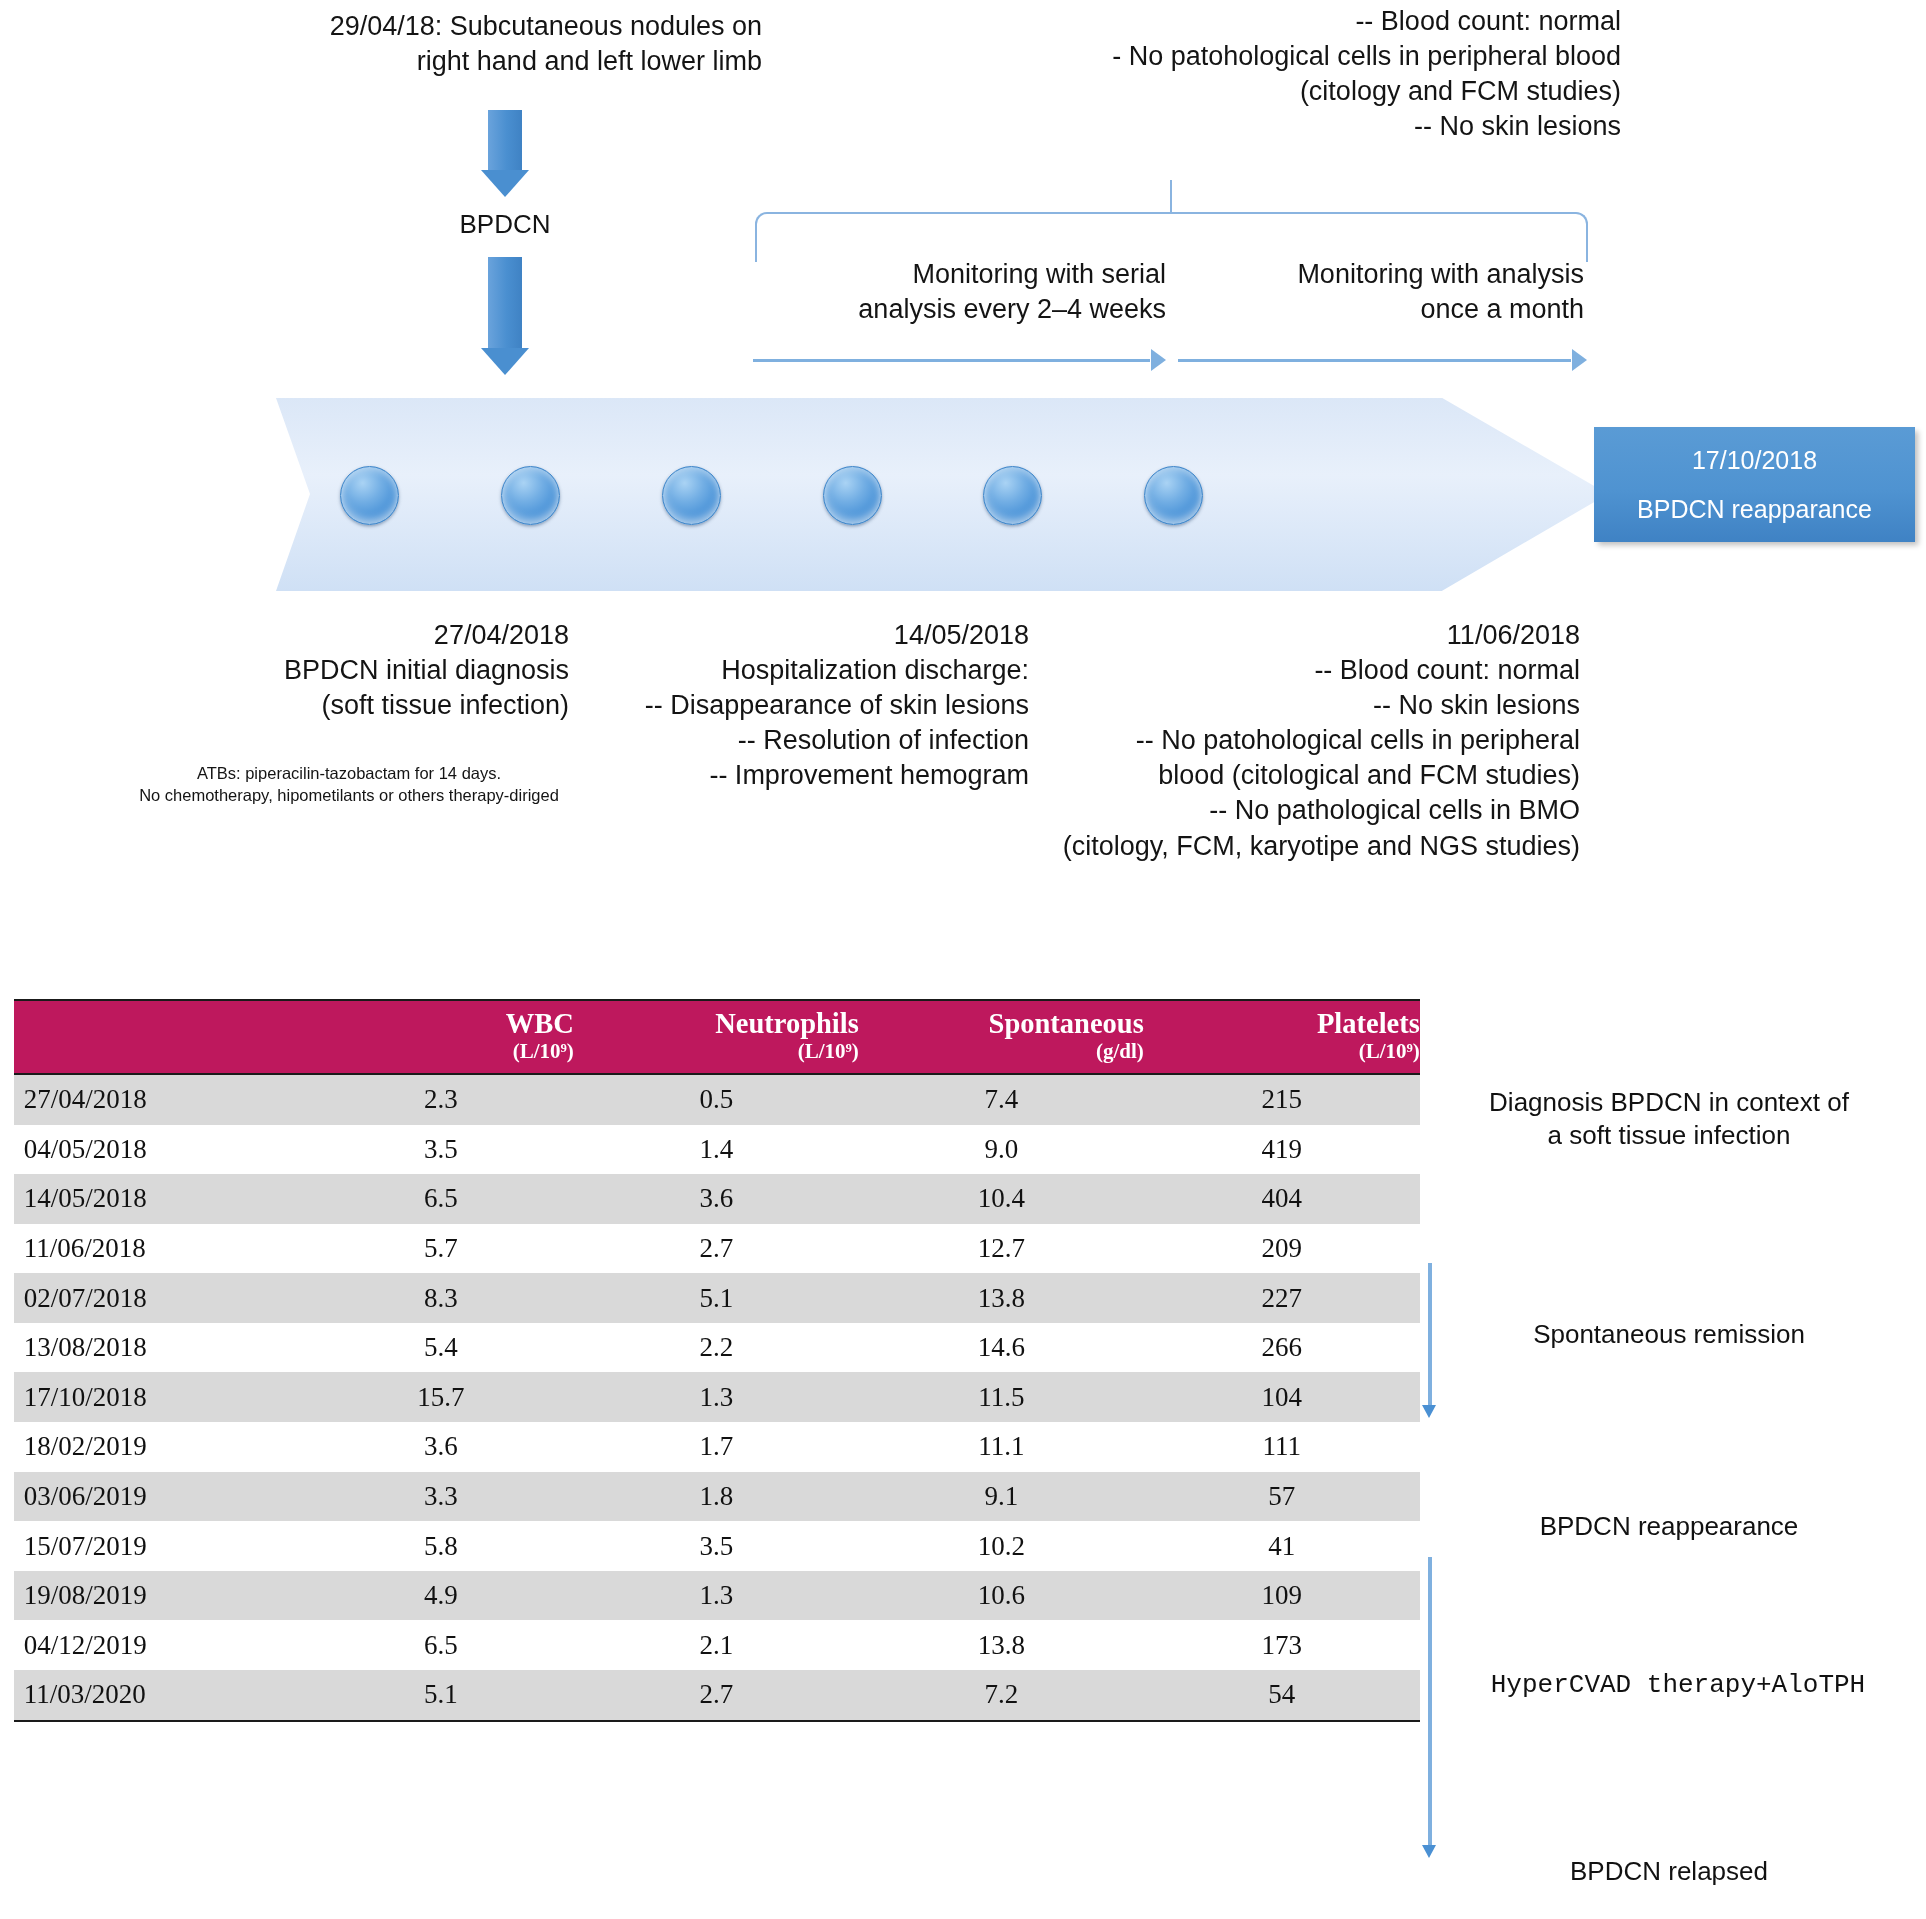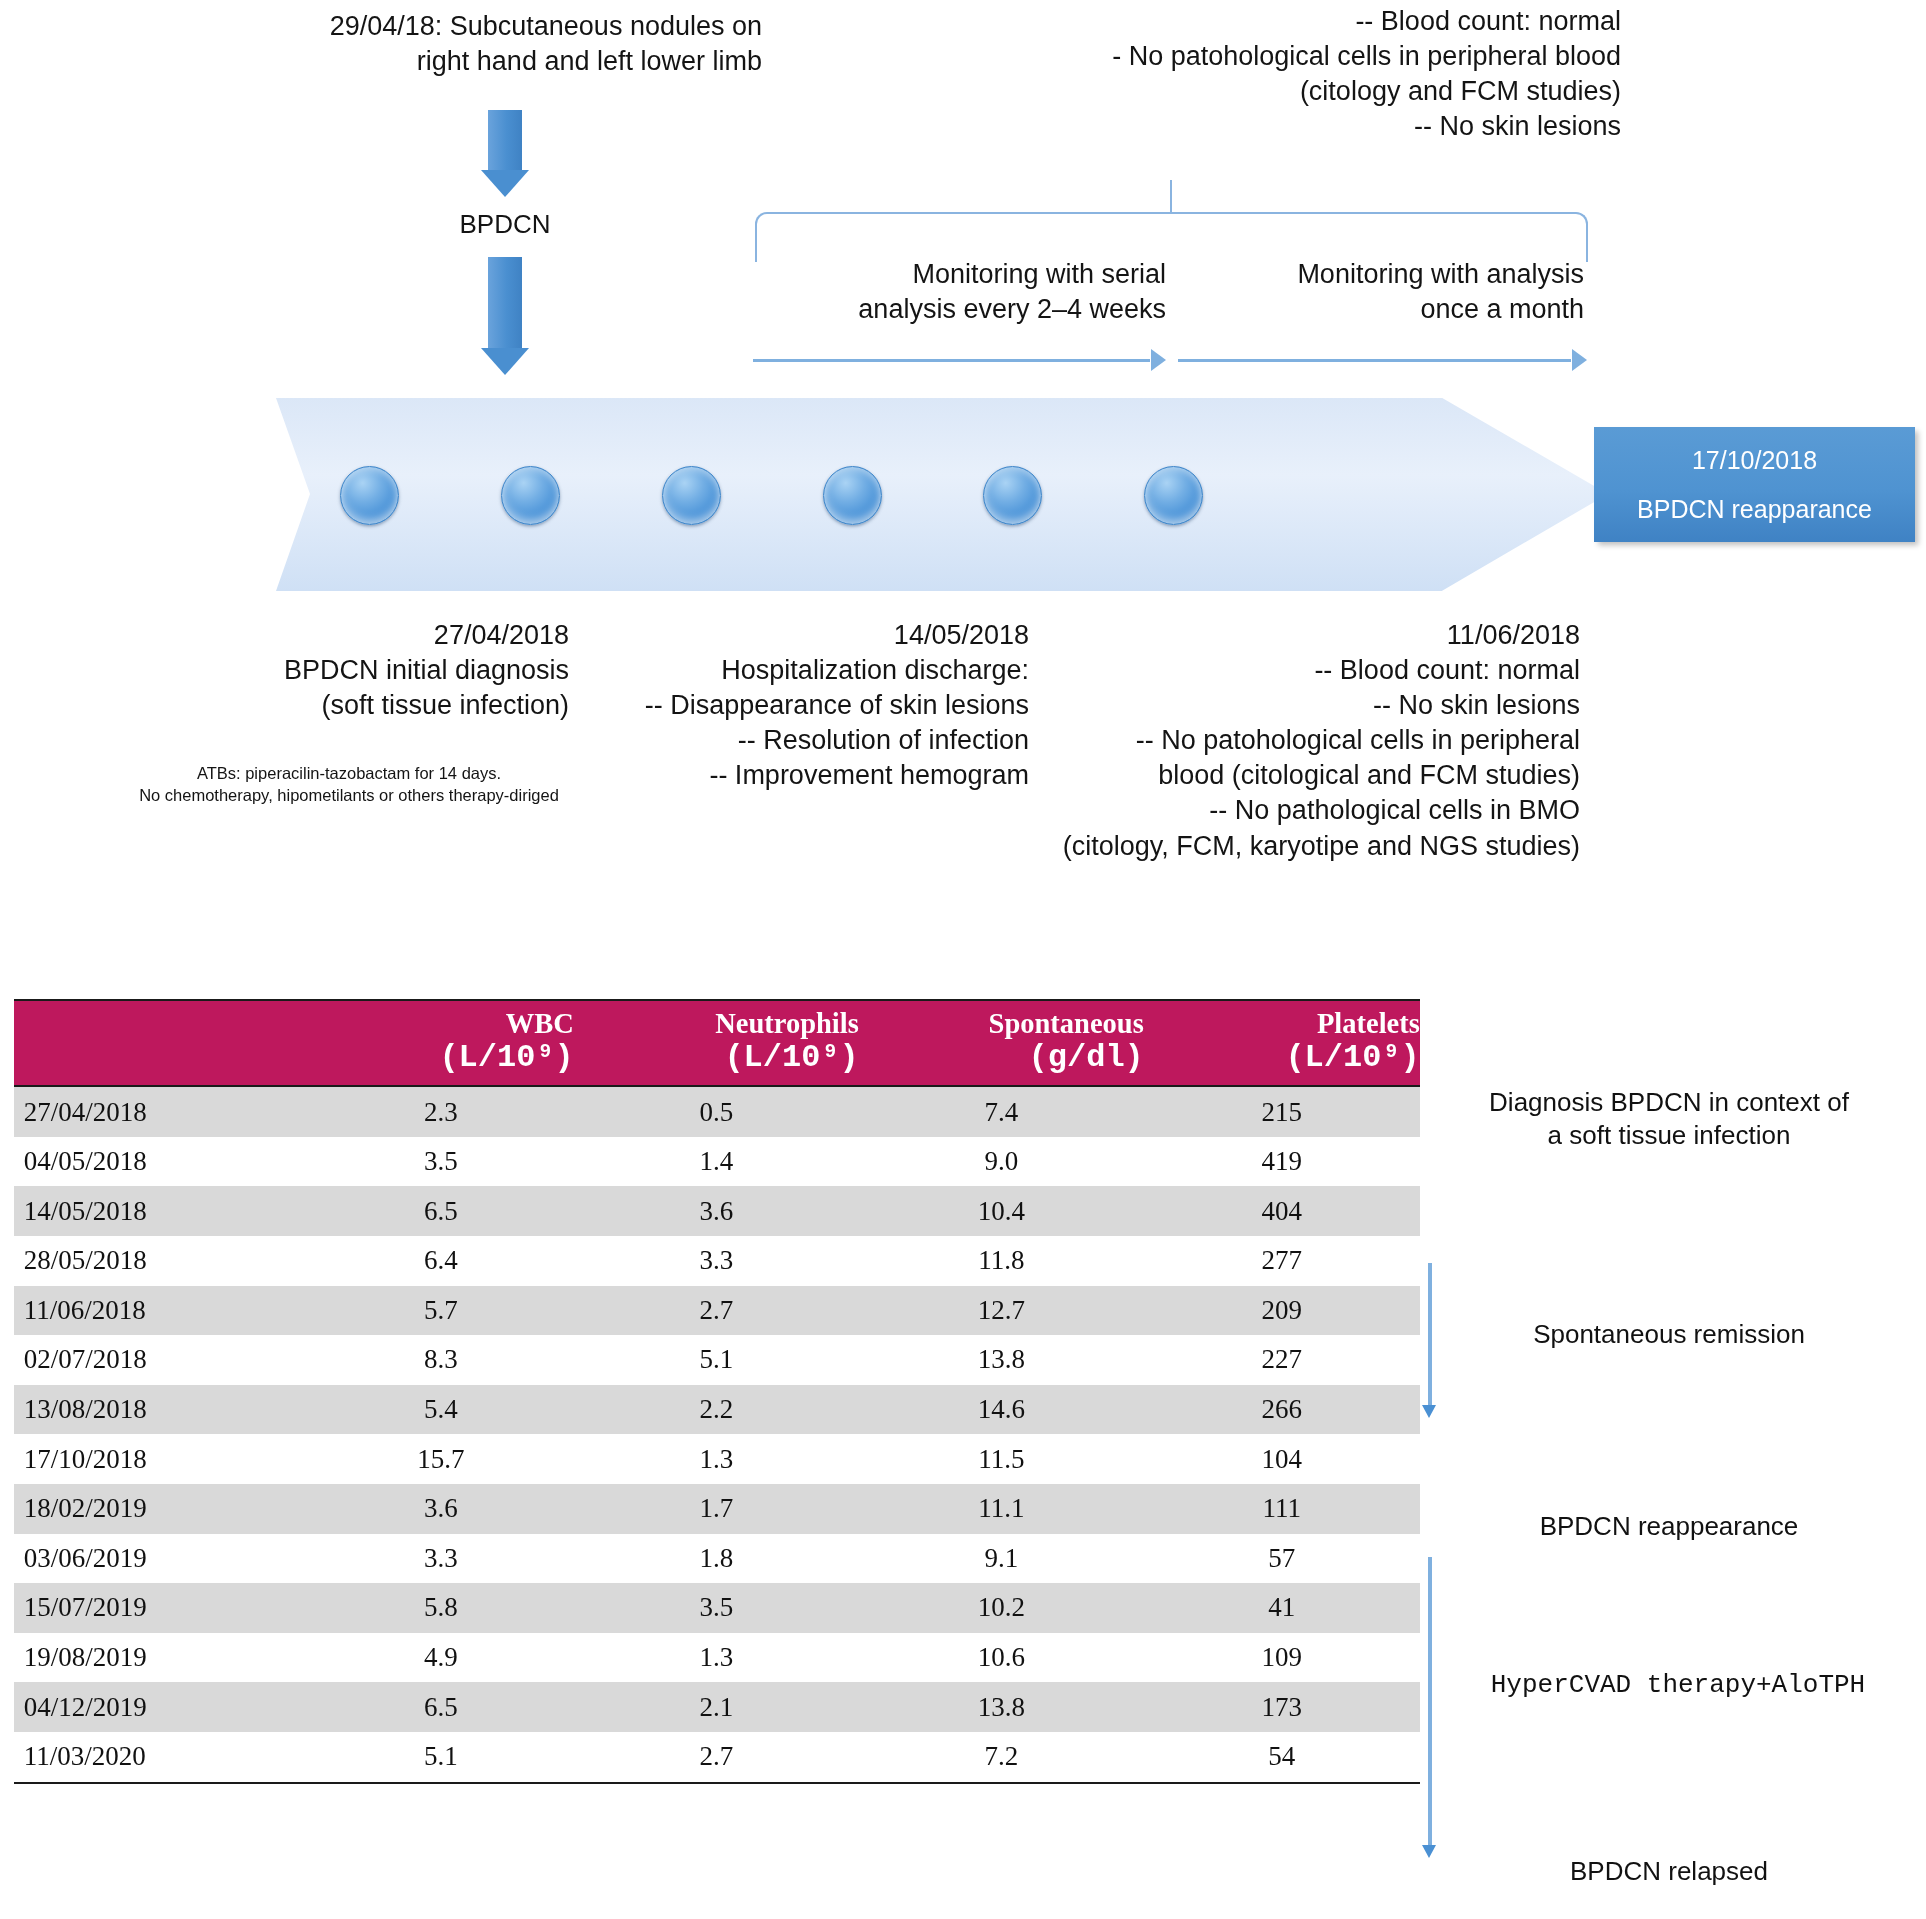--- a/index.html
+++ b/index.html
@@ -152,21 +152,21 @@
     color: #ffffff;
     font-family: "Liberation Serif", serif;
     font-weight: bold;
     font-size: 28.5px;
     line-height: 1.12;
     padding: 7.3px 0 9.2px 0;
     text-align: right;
     border-top: 2.8px solid #1a1a1a;
     border-bottom: 2.8px solid #1a1a1a;
   }
-  #labs-table thead th .unit { display: block; font-size: 32px; font-family: Liberation Mono, monospace; }
+  #labs-table thead th .unit { display: block; font-size: 21px; }
   #labs-table tbody td {
     font-family: "Liberation Serif", serif;
     font-size: 27px;
     color: #111111;
     text-align: center;
     padding: 7.8px 0 7.8px 0;
     height: 34px;
   }
   #labs-table tbody td.datecell { text-align: left; padding-left: 10px; }
   #labs-table tbody tr:nth-child(odd) td { background: #d9d9d9; }
@@ -316,27 +316,20 @@
         <td>419</td>
       </tr>
       <tr>
         <td class="datecell">14/05/2018</td>
         <td>6.5</td>
         <td>3.6</td>
         <td>10.4</td>
         <td>404</td>
       </tr>
       <tr>
-        <td class="datecell">28/05/2018</td>
-        <td>6.4</td>
-        <td>3.3</td>
-        <td>11.8</td>
-        <td>277</td>
-      </tr>
-      <tr>
         <td class="datecell">11/06/2018</td>
         <td>5.7</td>
         <td>2.7</td>
         <td>12.7</td>
         <td>209</td>
       </tr>
       <tr>
         <td class="datecell">02/07/2018</td>
         <td>8.3</td>
         <td>5.1</td>

